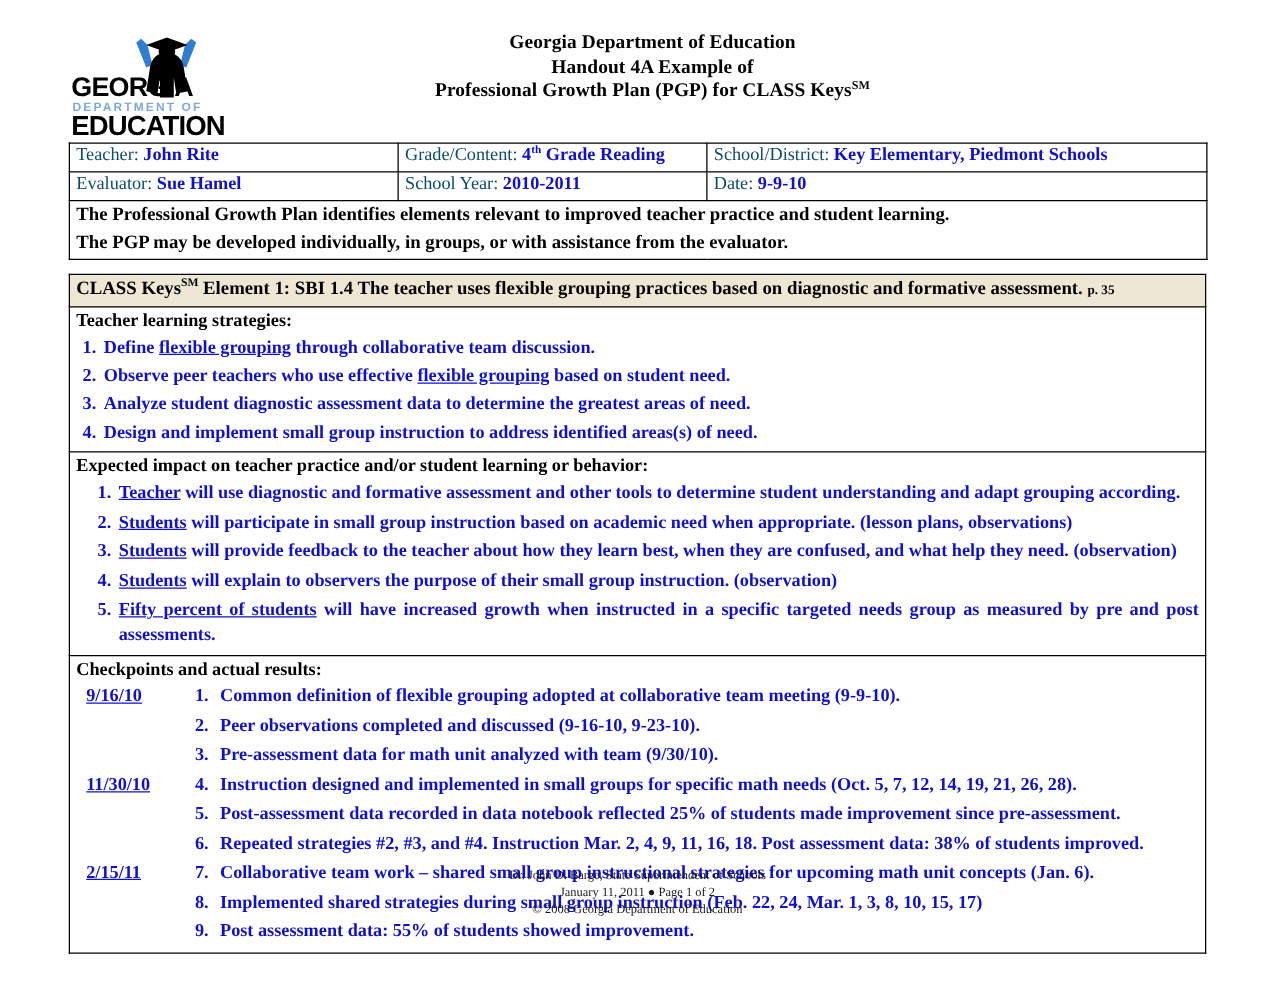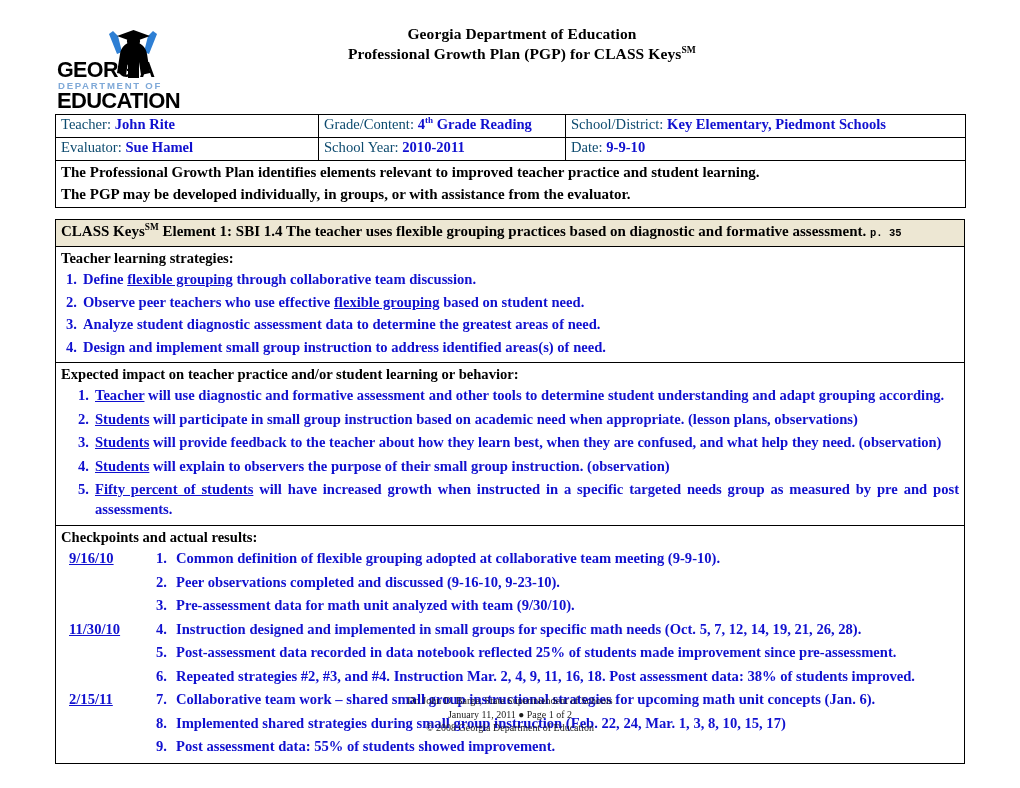--- a/index.html
+++ b/index.html
@@ -78,21 +78,21 @@
   .gap { height: 11px; }
 
   
   .elem-row td {
     background: #EDE7D3;
     font-weight: bold;
     font-size: 15px;
     line-height: 19px;
     padding: 2px 5px 3px 5px;
   }
-  .elem-row .pg { font-size: 10.5px; font-weight: bold; font-family: Liberation Mono, monospace; }
+  .elem-row .pg { font-size: 10.5px; font-weight: bold; }
 
   .sec-head {
     font-weight: bold;
     font-size: 14.6px;
     line-height: 19px;
     margin: 1px 0 2px 0;
   }
 
   ol.blue-list {
     margin: 0;
@@ -192,20 +192,21 @@
         <text x="2" y="49" font-family="Liberation Sans, sans-serif" font-size="21.5" font-weight="bold" fill="#000000" letter-spacing="-0.6">GEORGIA</text>
 
         <text x="3" y="61" font-family="Liberation Sans, sans-serif" font-size="9.6" font-weight="bold" fill="#7FA9D8" letter-spacing="1.7">DEPARTMENT OF</text>
 
         <text x="2" y="80" font-family="Liberation Sans, sans-serif" font-size="22" font-weight="bold" fill="#000000" letter-spacing="-0.7">EDUCATION</text>
       </svg>
     </div>
 
     <div class="header-title">
       <span class="line">Georgia Department of Education</span>
+      <span class="line">Handout 4A Example of</span>
       <span class="line"><span>Professional Growth Plan (PGP) for CLASS Keys</span><sup class="sm">SM</sup></span>
     </div>
   </div>
 
   <table class="tbl info-tbl">
     <colgroup>
         <col style="width:263px">
         <col style="width:247px">
         <col style="width:400px">
       </colgroup>

